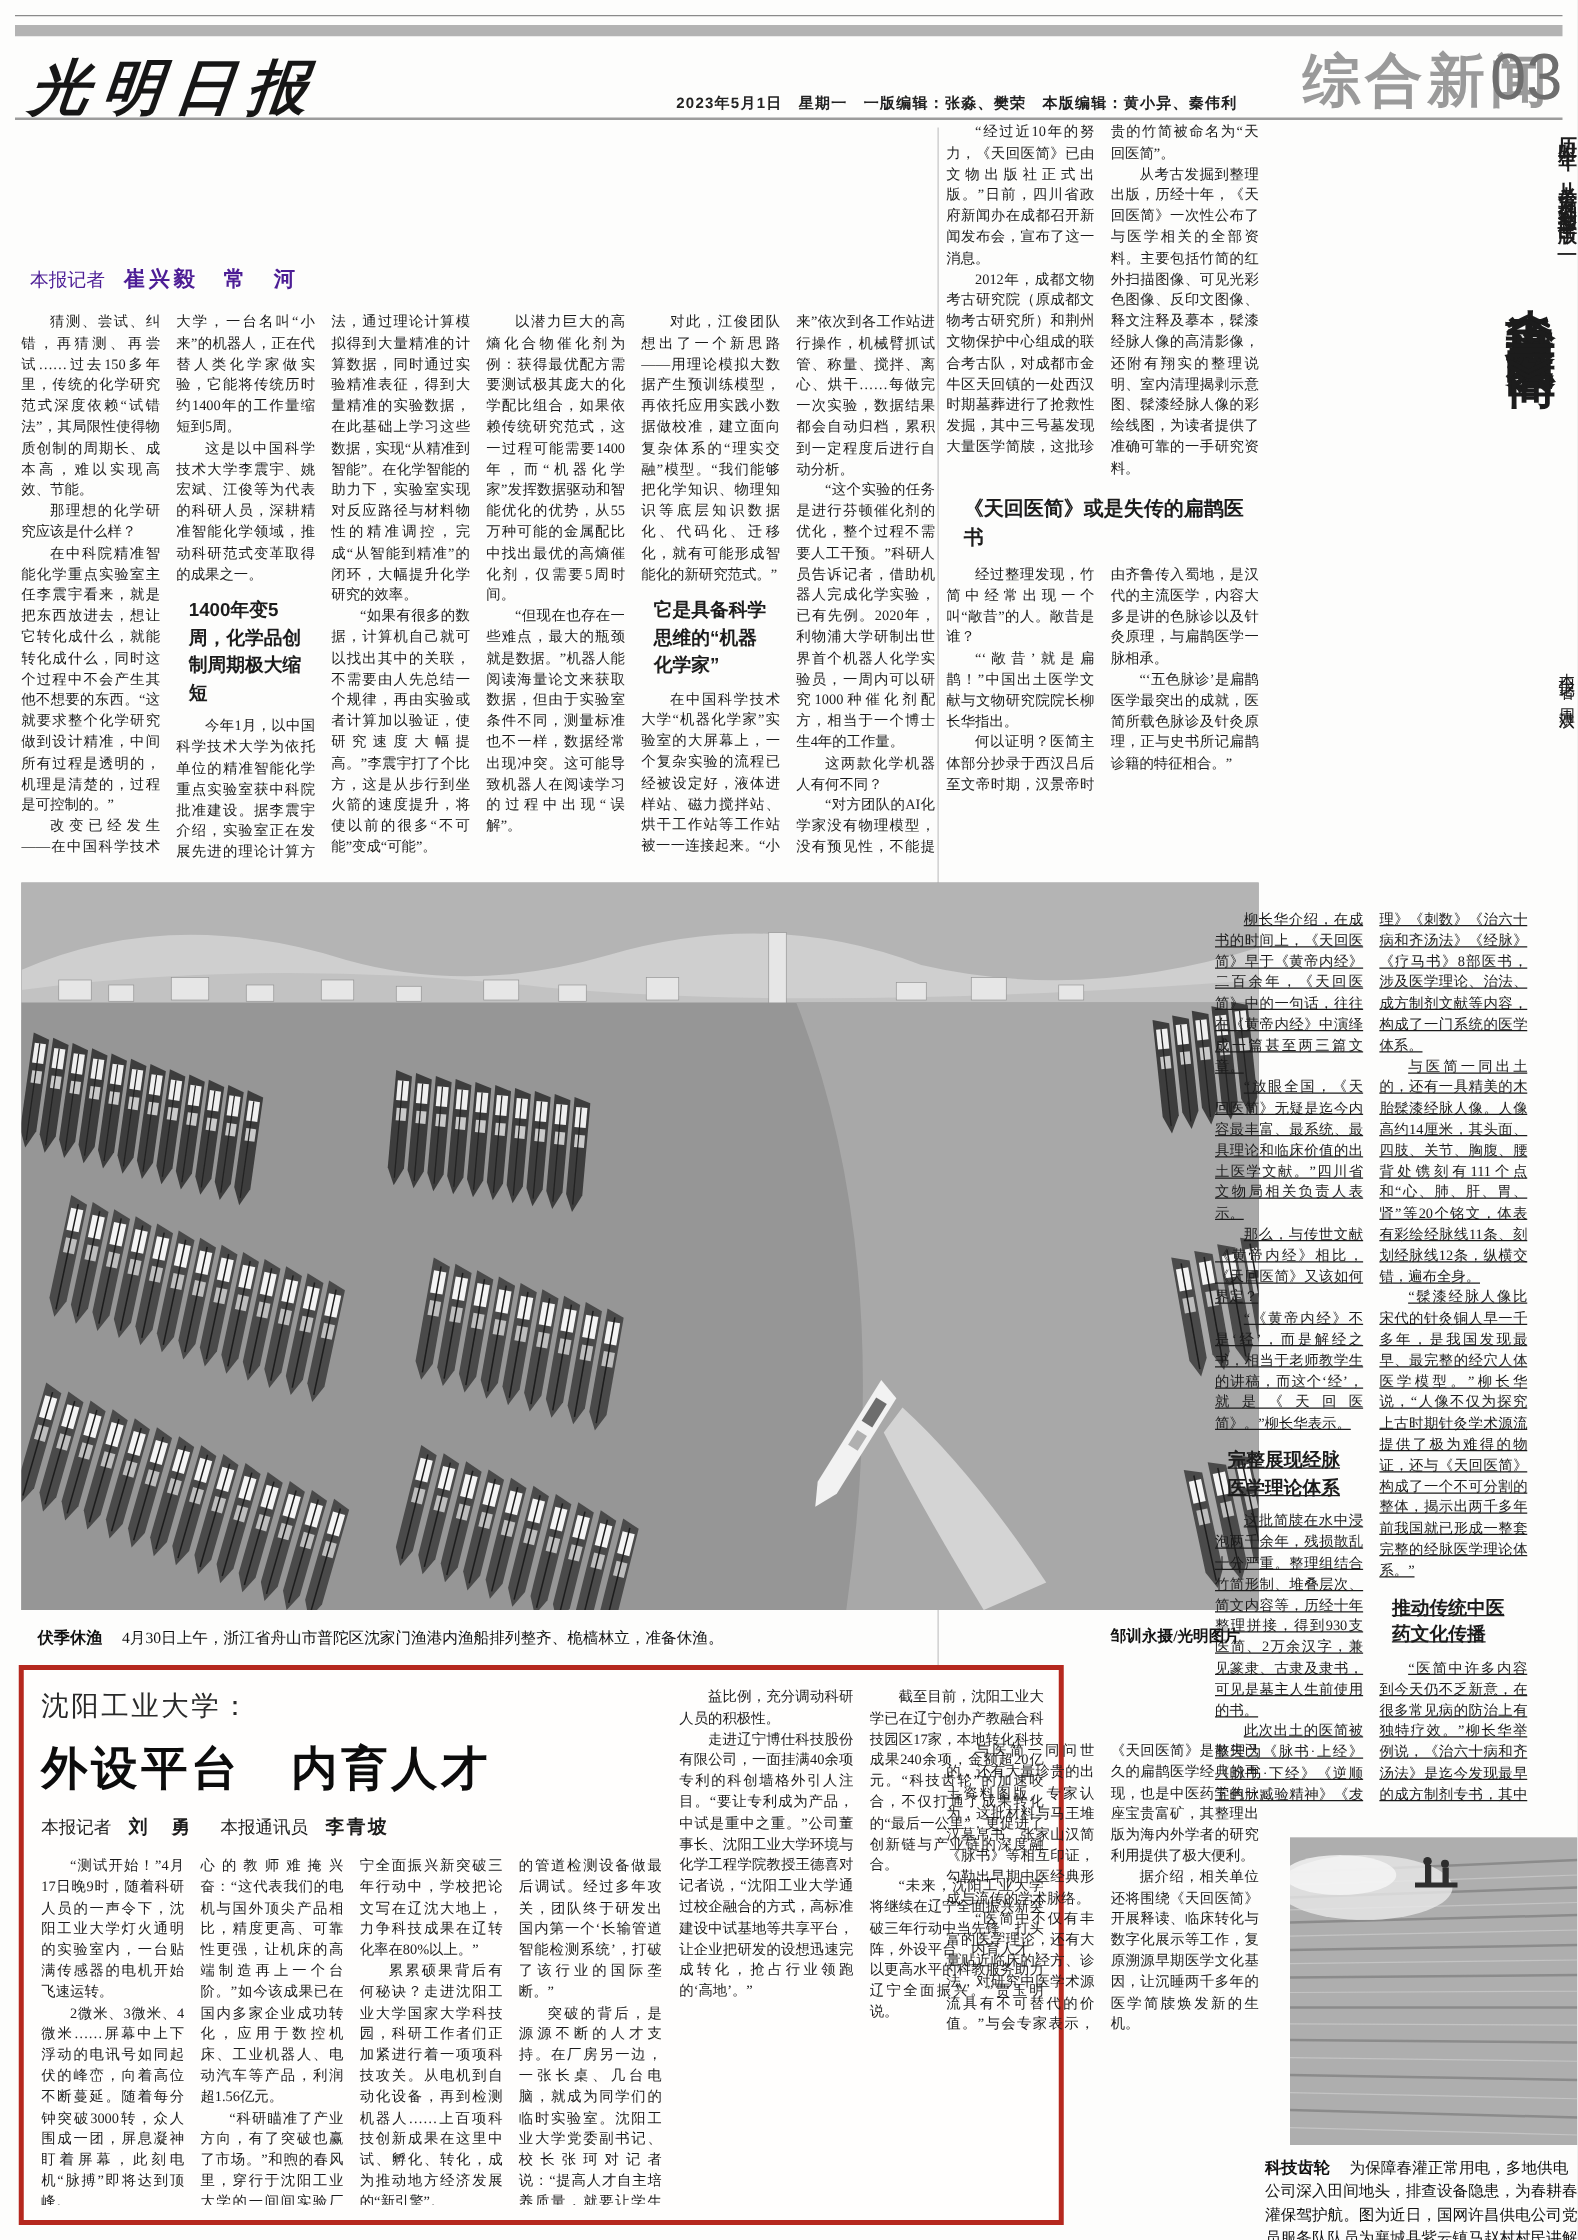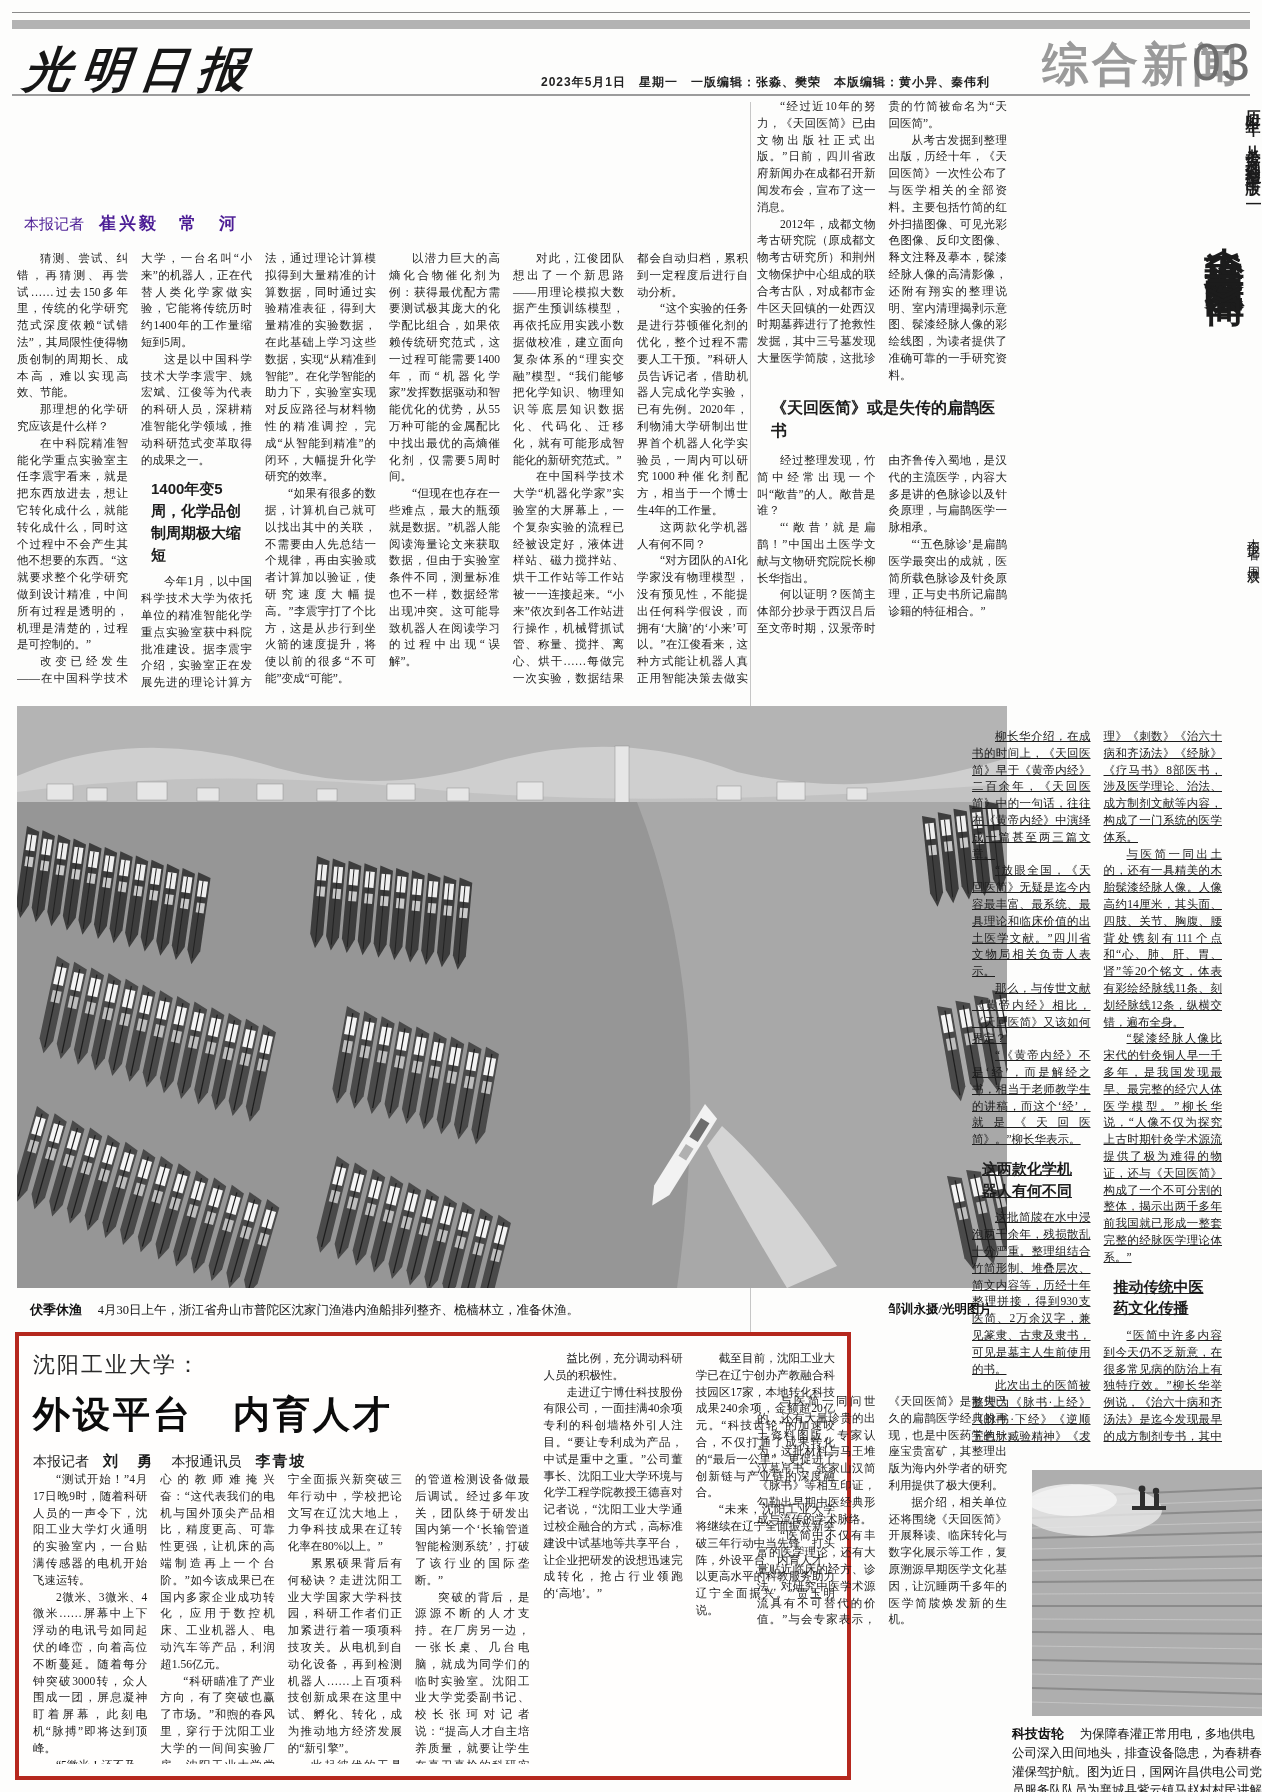--- a/index.html
+++ b/index.html
@@ -34,21 +34,21 @@
   .photo{background:#9a9a9a;overflow:hidden;}
   .caption{font-size:12.5px;line-height:1.5;color:#111;}
   .caption b{font-size:13px;}
   .credit{font-weight:bold;white-space:nowrap;}
   .vrule{background:#c6c6c6;width:1px;}
   
   .redbox{border:4px solid var(--accent-red);background:#fffefd;display:flex;padding:14px 12px 12px 14px;gap:14px;}
   .rb-left{width:63%;display:flex;flex-direction:column;}
   .rb-kicker{font-family:"Liberation Sans",sans-serif;font-size:22px;color:#2a2a2a;letter-spacing:2px;}
   .rb-title{font-family:"Liberation Sans",sans-serif;font-size:37px;font-weight:bold;color:#0c0c0c;letter-spacing:3px;margin:10px 0 12px;}
-  .rb-byline{font-size:14px;margin-bottom:0;}
+  .rb-byline{font-size:14px;margin-bottom:14px;font-family:Liberation Mono, monospace;}
   .rb-byline b{font-size:15px;letter-spacing:2px;}
   .rb-right{width:37%;}
   
   .vertical-block{writing-mode:vertical-rl;text-orientation:upright;display:flex;}
   .v-kicker{font-size:15px;font-family:"Liberation Sans",sans-serif;font-weight:bold;letter-spacing:4px;padding-left:14px;}
   .v-title{font-size:40px;font-weight:900;letter-spacing:4px;padding:0 10px;}
   .v-byline{font-size:13px;padding-top:265px;letter-spacing:3px;}
 </style>
 </head>
 <body>
@@ -65,20 +65,21 @@
 
   <div class="abs vrule" style="left:750px;top:102px;height:1678px;"></div>
 
   <div class="abs byline" style="left:24px;top:212px;">
     <span>本报记者</span>　<b>崔兴毅　常　河</b>
   </div>
   <div class="abs colflow cols6" style="left:17px;top:250px;width:731px;height:452px;">
     <div class="plist"><p class="para">猜测、尝试、纠错，再猜测、再尝试……过去150多年里，传统的化学研究范式深度依赖“试错法”，其局限性使得物质创制的周期长、成本高，难以实现高效、节能。</p><p class="para">那理想的化学研究应该是什么样？</p><p class="para">在中科院精准智能化学重点实验室主任李震宇看来，就是把东西放进去，想让它转化成什么，就能转化成什么，同时这个过程中不会产生其他不想要的东西。“这就要求整个化学研究做到设计精准，中间所有过程是透明的，机理是清楚的，过程是可控制的。”</p><p class="para">改变已经发生——在中国科学技术大学，一台名叫“小来”的机器人，正在代替人类化学家做实验，它能将传统历时约1400年的工作量缩短到5周。</p><p class="para">这是以中国科学技术大学李震宇、姚宏斌、江俊等为代表的科研人员，深耕精准智能化学领域，推动科研范式变革取得的成果之一。</p></div>
     <h3 class="sub">1400年变5周，化学品创制周期极大缩短</h3>
     <div class="plist"><p class="para">今年1月，以中国科学技术大学为依托单位的精准智能化学重点实验室获中科院批准建设。据李震宇介绍，实验室正在发展先进的理论计算方法，通过理论计算模拟得到大量精准的计算数据，同时通过实验精准表征，得到大量精准的实验数据，在此基础上学习这些数据，实现“从精准到智能”。在化学智能的助力下，实验室实现对反应路径与材料物性的精准调控，完成“从智能到精准”的闭环，大幅提升化学研究的效率。</p><p class="para">“如果有很多的数据，计算机自己就可以找出其中的关联，不需要由人先总结一个规律，再由实验或者计算加以验证，使研究速度大幅提高。”李震宇打了个比方，这是从步行到坐火箭的速度提升，将使以前的很多“不可能”变成“可能”。</p><p class="para">以潜力巨大的高熵化合物催化剂为例：获得最优配方需要测试极其庞大的化学配比组合，如果依赖传统研究范式，这一过程可能需要1400年，而“机器化学家”发挥数据驱动和智能优化的优势，从55万种可能的金属配比中找出最优的高熵催化剂，仅需要5周时间。</p><p class="para">“但现在也存在一些难点，最大的瓶颈就是数据。”机器人能阅读海量论文来获取数据，但由于实验室条件不同，测量标准也不一样，数据经常出现冲突。这可能导致机器人在阅读学习的过程中出现“误解”。</p><p class="para">对此，江俊团队想出了一个新思路——用理论模拟大数据产生预训练模型，再依托应用实践小数据做校准，建立面向复杂体系的“理实交融”模型。“我们能够把化学知识、物理知识等底层知识数据化、代码化、迁移化，就有可能形成智能化的新研究范式。”</p></div>
+    <h3 class="sub">它是具备科学思维的“机器化学家”</h3>
     <div class="plist"><p class="para">在中国科学技术大学“机器化学家”实验室的大屏幕上，一个复杂实验的流程已经被设定好，液体进样站、磁力搅拌站、烘干工作站等工作站被一一连接起来。“小来”依次到各工作站进行操作，机械臂抓试管、称量、搅拌、离心、烘干……每做完一次实验，数据结果都会自动归档，累积到一定程度后进行自动分析。</p><p class="para">“这个实验的任务是进行芬顿催化剂的优化，整个过程不需要人工干预。”科研人员告诉记者，借助机器人完成化学实验，已有先例。2020年，利物浦大学研制出世界首个机器人化学实验员，一周内可以研究1000种催化剂配方，相当于一个博士生4年的工作量。</p><p class="para">这两款化学机器人有何不同？</p><p class="para">“对方团队的AI化学家没有物理模型，没有预见性，不能提出任何科学假设，而拥有‘大脑’的‘小来’可以。”在江俊看来，这种方式能让机器人真正用智能决策去做实验，跳出了经验主义的陷阱，实现全流程智能化的闭环。</p></div>
     
     <div class="plist"></div>
   </div>
 
   <div class="abs photo" style="left:17px;top:706px;width:990px;height:582px;">
     <svg width="990" height="582" viewBox="0 0 990 582" xmlns="http://www.w3.org/2000/svg">
       <defs>
         <g id="boat">
             <polygon points="0,0 13,4 13,78 6,92 0,78" fill="#3d3d3d"></polygon>
@@ -250,21 +251,21 @@
   </div>
 
   <div class="abs vertical-block" style="left:1128px;top:98px;width:134px;height:620px;">
     <div class="v-kicker">历时十年，从考古发掘到整理出版——</div>
     <div class="v-title">走近珍贵文献《天回医简》</div>
     <div class="v-byline">本报记者　周洪双</div>
   </div>
 
   <div class="abs colflow cols2" style="left:972px;top:728px;width:250px;height:728px;text-decoration:underline;">
     <div class="plist"><p class="para">柳长华介绍，在成书的时间上，《天回医简》早于《黄帝内经》二百余年，《天回医简》中的一句话，往往在《黄帝内经》中演绎成一篇甚至两三篇文章。</p><p class="para">“放眼全国，《天回医简》无疑是迄今内容最丰富、最系统、最具理论和临床价值的出土医学文献。”四川省文物局相关负责人表示。</p><p class="para">那么，与传世文献《黄帝内经》相比，《天回医简》又该如何界定？</p><p class="para">“《黄帝内经》不是‘经’，而是解经之书，相当于老师教学生的讲稿，而这个‘经’，就是《天回医简》。”柳长华表示。</p></div>
-    <h3 class="sub">这两款化学机器人有何不同</h3>
+    <h3 class="sub">完整展现经脉医学理论体系</h3>
     <div class="plist"><p class="para">这批简牍在水中浸泡两千余年，残损散乱十分严重。整理组结合竹简形制、堆叠层次、简文内容等，历经十年整理拼接，得到930支医简、2万余汉字，兼见篆隶、古隶及隶书，可见是墓主人生前使用的书。</p><p class="para">此次出土的医简被整理为《脉书·上经》《脉书·下经》《逆顺五色脉臧验精神》《犮理》《刺数》《治六十病和齐汤法》《经脉》《疗马书》8部医书，涉及医学理论、治法、成方制剂文献等内容，构成了一门系统的医学体系。</p><p class="para">与医简一同出土的，还有一具精美的木胎髹漆经脉人像。人像高约14厘米，其头面、四肢、关节、胸腹、腰背处镌刻有111个点和“心、肺、肝、胃、肾”等20个铭文，体表有彩绘经脉线11条、刻划经脉线12条，纵横交错，遍布全身。</p><p class="para">“髹漆经脉人像比宋代的针灸铜人早一千多年，是我国发现最早、最完整的经穴人体医学模型。”柳长华说，“人像不仅为探究上古时期针灸学术源流提供了极为难得的物证，还与《天回医简》构成了一个不可分割的整体，揭示出两千多年前我国就已形成一整套完整的经脉医学理论体系。”</p></div>
     <h3 class="sub">推动传统中医药文化传播</h3>
     <div class="plist"><p class="para">“医简中许多内容到今天仍不乏新意，在很多常见病的防治上有独特疗效。”柳长华举例说，《治六十病和齐汤法》是迄今发现最早的成方制剂专书，其中的物制剂技术已经相当成熟和规范，这说明了当时方剂使用的实际情况，为经典名方的来源提供了珍贵资料。</p></div>
   </div>
 
   <div class="abs colflow cols2" style="left:757px;top:1393px;width:250px;height:430px;">
     <div class="plist"><p class="para">与医简一同问世的，还有大量珍贵的出土资料图版。专家认为，这批材料与马王堆汉墓帛书、张家山汉简《脉书》等相互印证，勾勒出早期中医经典形成与流传的学术脉络。</p><p class="para">“医简中不仅有丰富的医学理论，还有大量贴近临床的经方、诊法，对研究中医学术源流具有不可替代的价值。”与会专家表示，《天回医简》是散失已久的扁鹊医学经典的再现，也是中医药学的一座宝贵富矿，其整理出版为海内外学者的研究利用提供了极大便利。</p><p class="para">据介绍，相关单位还将围绕《天回医简》开展释读、临床转化与数字化展示等工作，复原溯源早期医学文化基因，让沉睡两千多年的医学简牍焕发新的生机。</p></div>
   </div>
 
   <div class="abs photo" style="left:1032px;top:1470px;width:230px;height:246px;">

